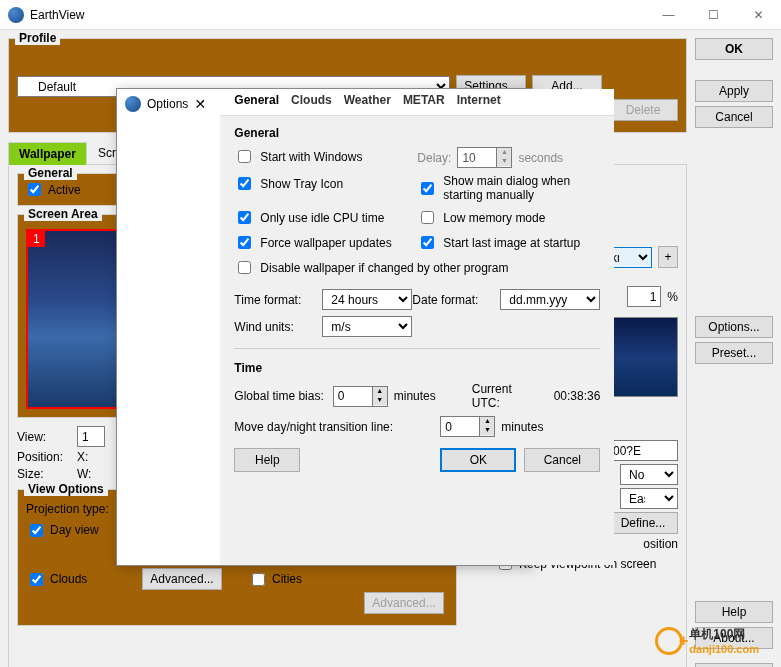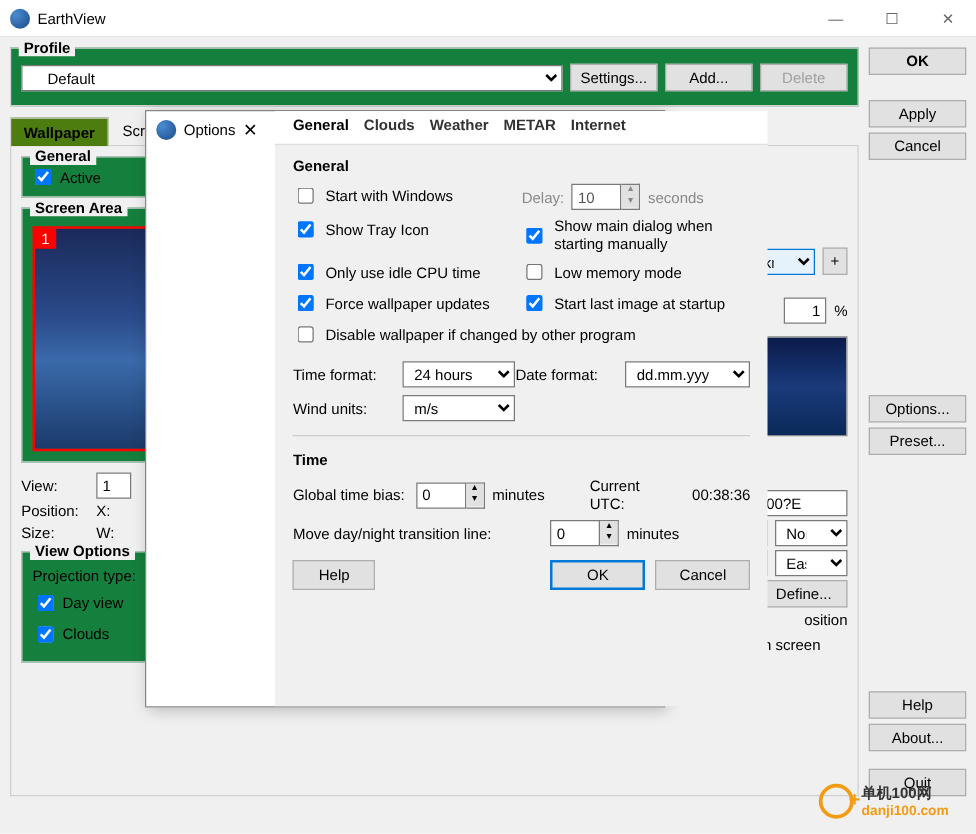--- a/index.html
+++ b/index.html
@@ -10,34 +10,34 @@
 .titlebar .icon { width: 16px; height: 16px; border-radius: 50%; background: radial-gradient(circle at 30% 30%, #4a8cd0, #1a4a8a); margin-right: 6px; }
 .titlebar .title { flex: 1; }
 .winbtns { display: flex; }
 .winbtn { width: 45px; height: 30px; display: flex; align-items: center; justify-content: center; color: #666; }
 
 .mainbody { position: absolute; top: 30px; left: 0; right: 0; bottom: 0; background: #f0f0f0; padding: 8px; }
 .mainrow { display: flex; gap: 8px; }
 .maincol { flex: 1; }
 .sidecol { width: 78px; display: flex; flex-direction: column; gap: 4px; }
 
-.groupbox { border: 1px solid #d0d0d0; margin-bottom: 8px; padding: 8px; position: relative; background: #15803d; }
+.groupbox { border: 1px solid #d0d0d0; margin-bottom: 8px; padding: 8px; position: relative; background: #a16207; }
 .groupbox > .gtitle { position: absolute; top: -8px; left: 6px; background: #f0f0f0; padding: 0 4px; font-weight: bold; }
 
 .btn { background: #e1e1e1; border: 1px solid #adadad; padding: 3px 4px; text-align: center; cursor: default; min-height: 21px; display: inline-flex; align-items: center; justify-content: center; }
-.btn.disabled { color: #a0a0a0; }
+.btn.disabled { color: #a0a0a0; margin-top: 48px; }
 .btn.primary { border: 2px solid #0078d7; }
 .sidebtn { width: 100%; }
 
 select, input[type=text] { background: #fff; border: 1px solid #7a7a7a; padding: 2px 4px; height: 21px; }
 select { padding-right: 16px; }
 
 .tabstrip { display: flex; border-bottom: 1px solid #d0d0d0; }
 .tab { padding: 4px 10px; border: 1px solid transparent; border-bottom: none; background: #f0f0f0; cursor: default; }
-.tab.active { background: #4d7c0f; border-color: #d0d0d0; position: relative; top: 1px; font-weight: bold; }
+.tab.active { background: #84cc16; border-color: #d0d0d0; position: relative; top: 1px; font-weight: bold; }
 
 .cb { display: inline-flex; align-items: center; gap: 4px; }
 .cb input { width: 13px; height: 13px; }
 
 
 .mapthumb { background: linear-gradient(180deg,#1a2a5a,#2a4a8a 40%,#3a6aaa 60%,#1a3a6a); border: 2px solid #f00; position: relative; }
 .mapthumb .badge { position: absolute; top: 0; left: 0; background: #f00; color: #fff; padding: 1px 5px; }
 .worldthumb { width: 160px; height: 80px; background: linear-gradient(180deg,#0a1a4a,#1a3a7a 50%,#0a2a5a); border: 1px solid #888; }
 
 

